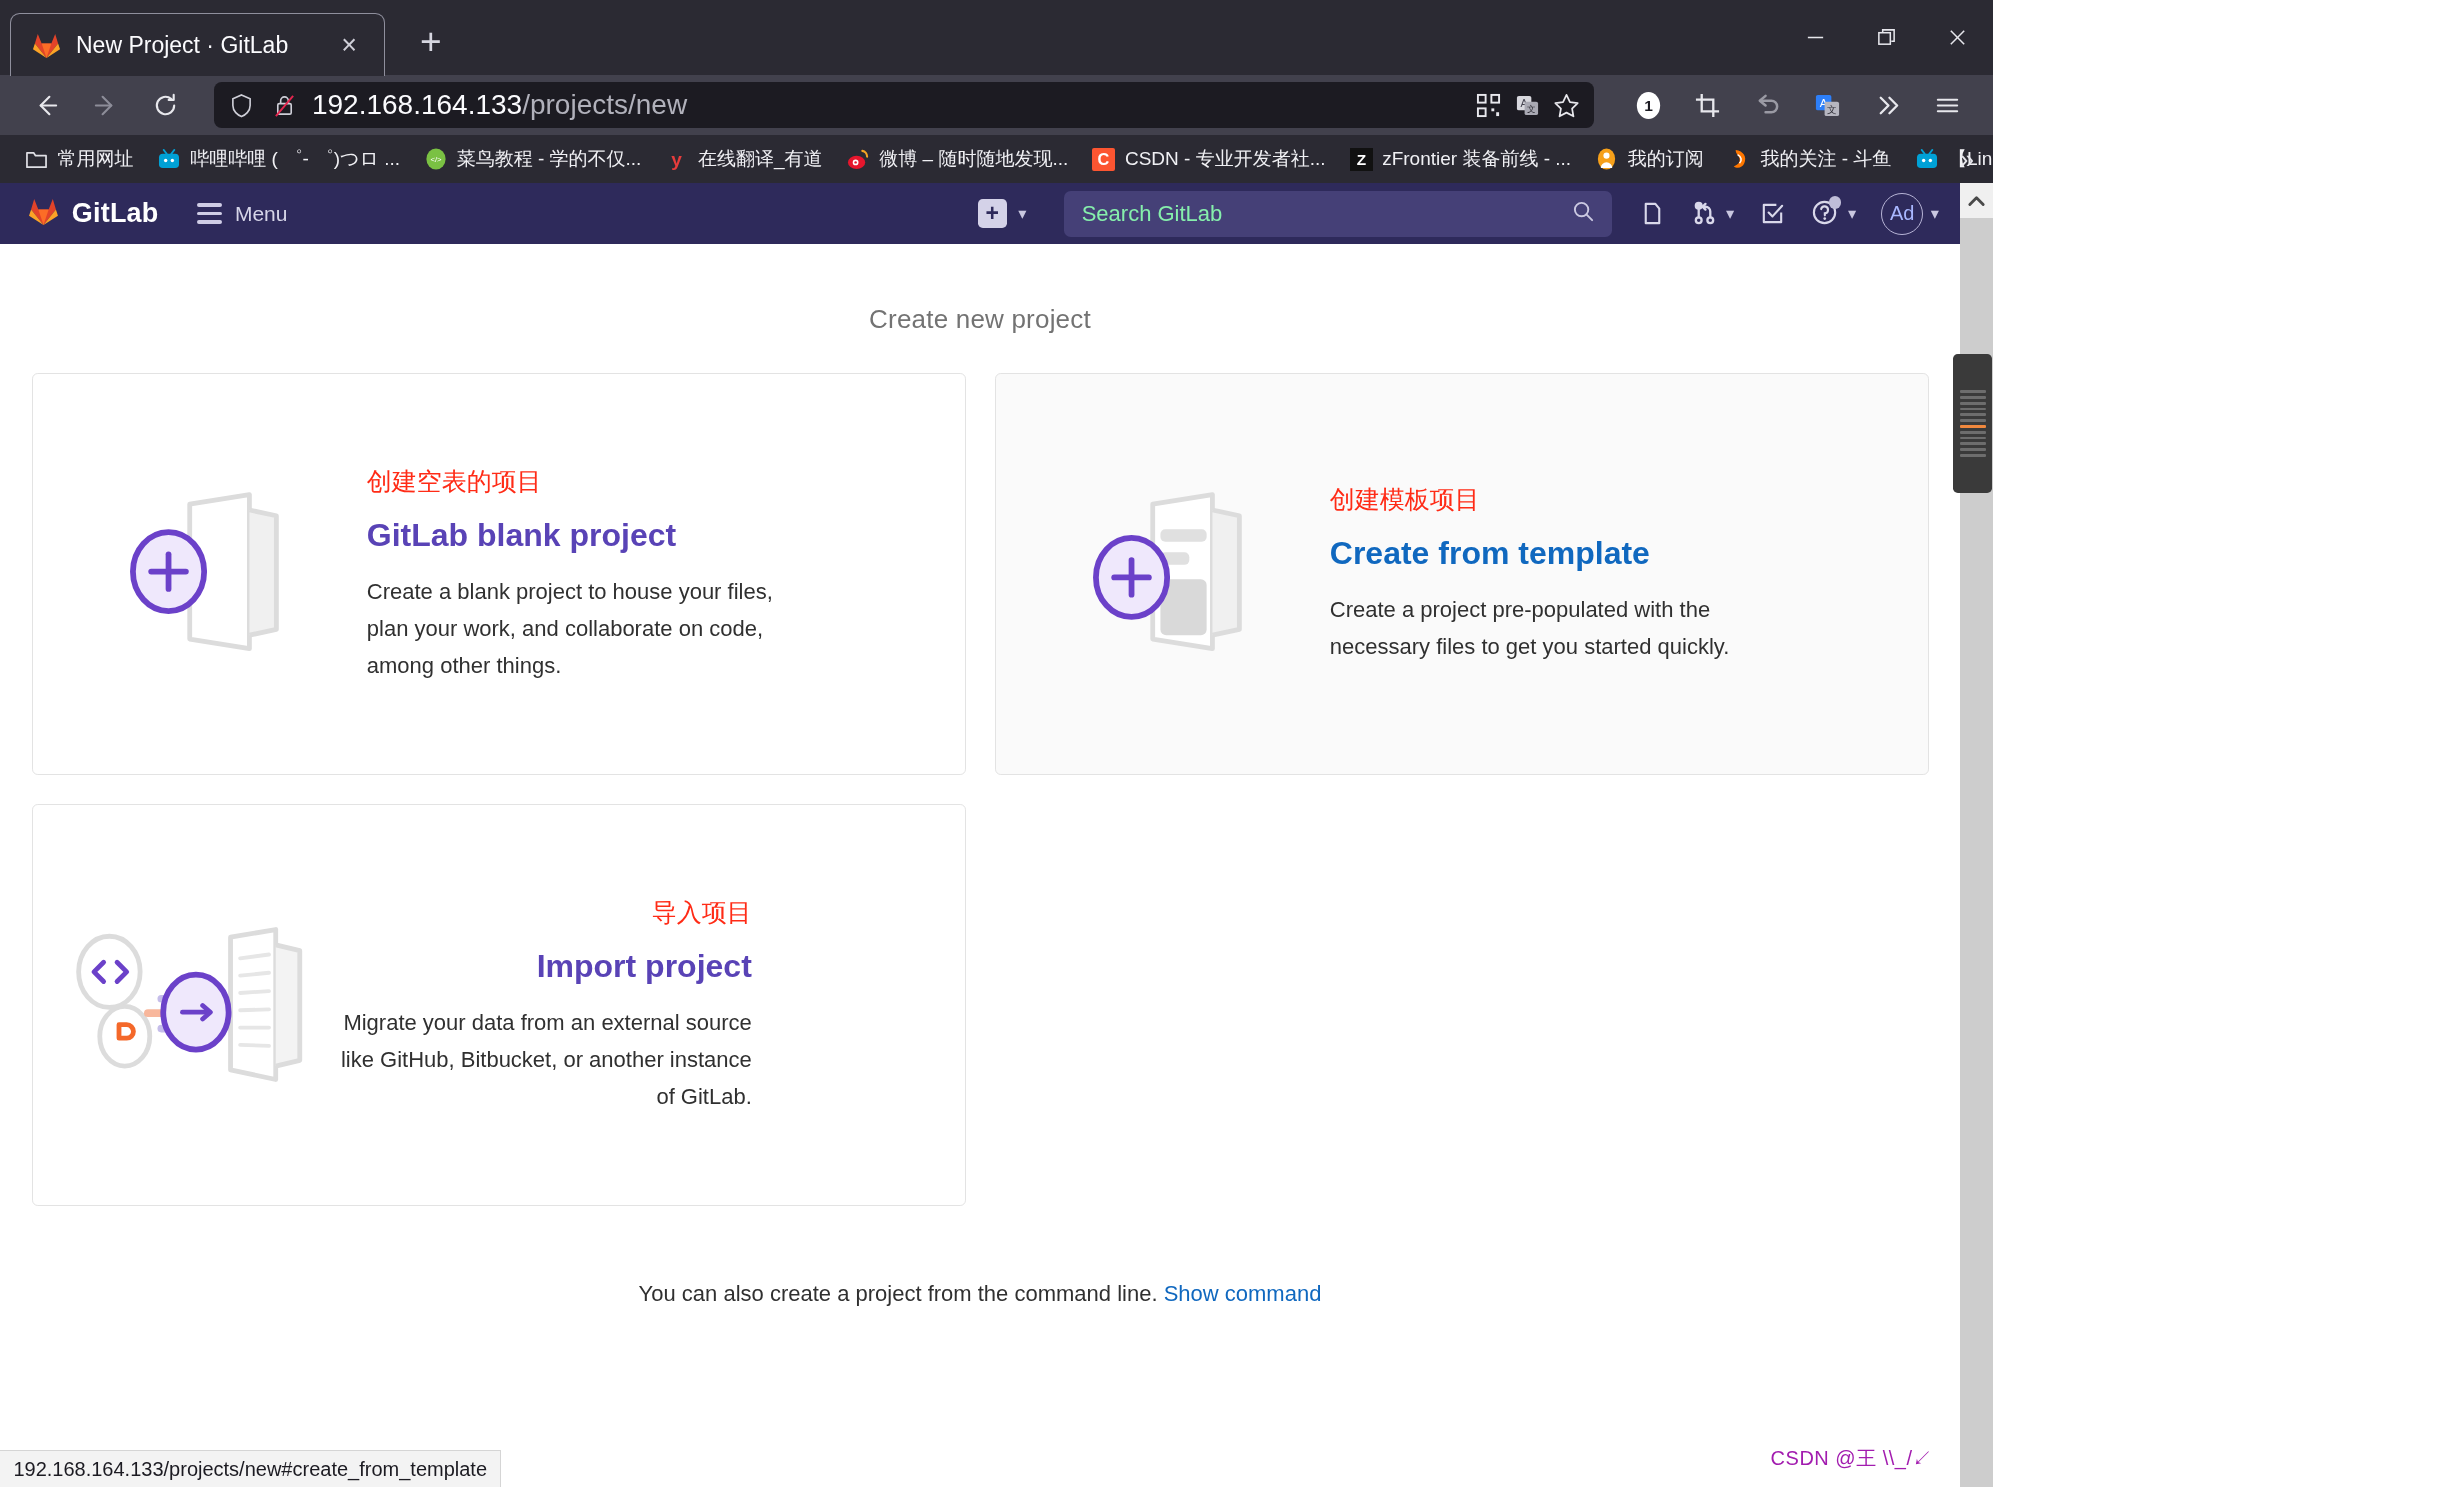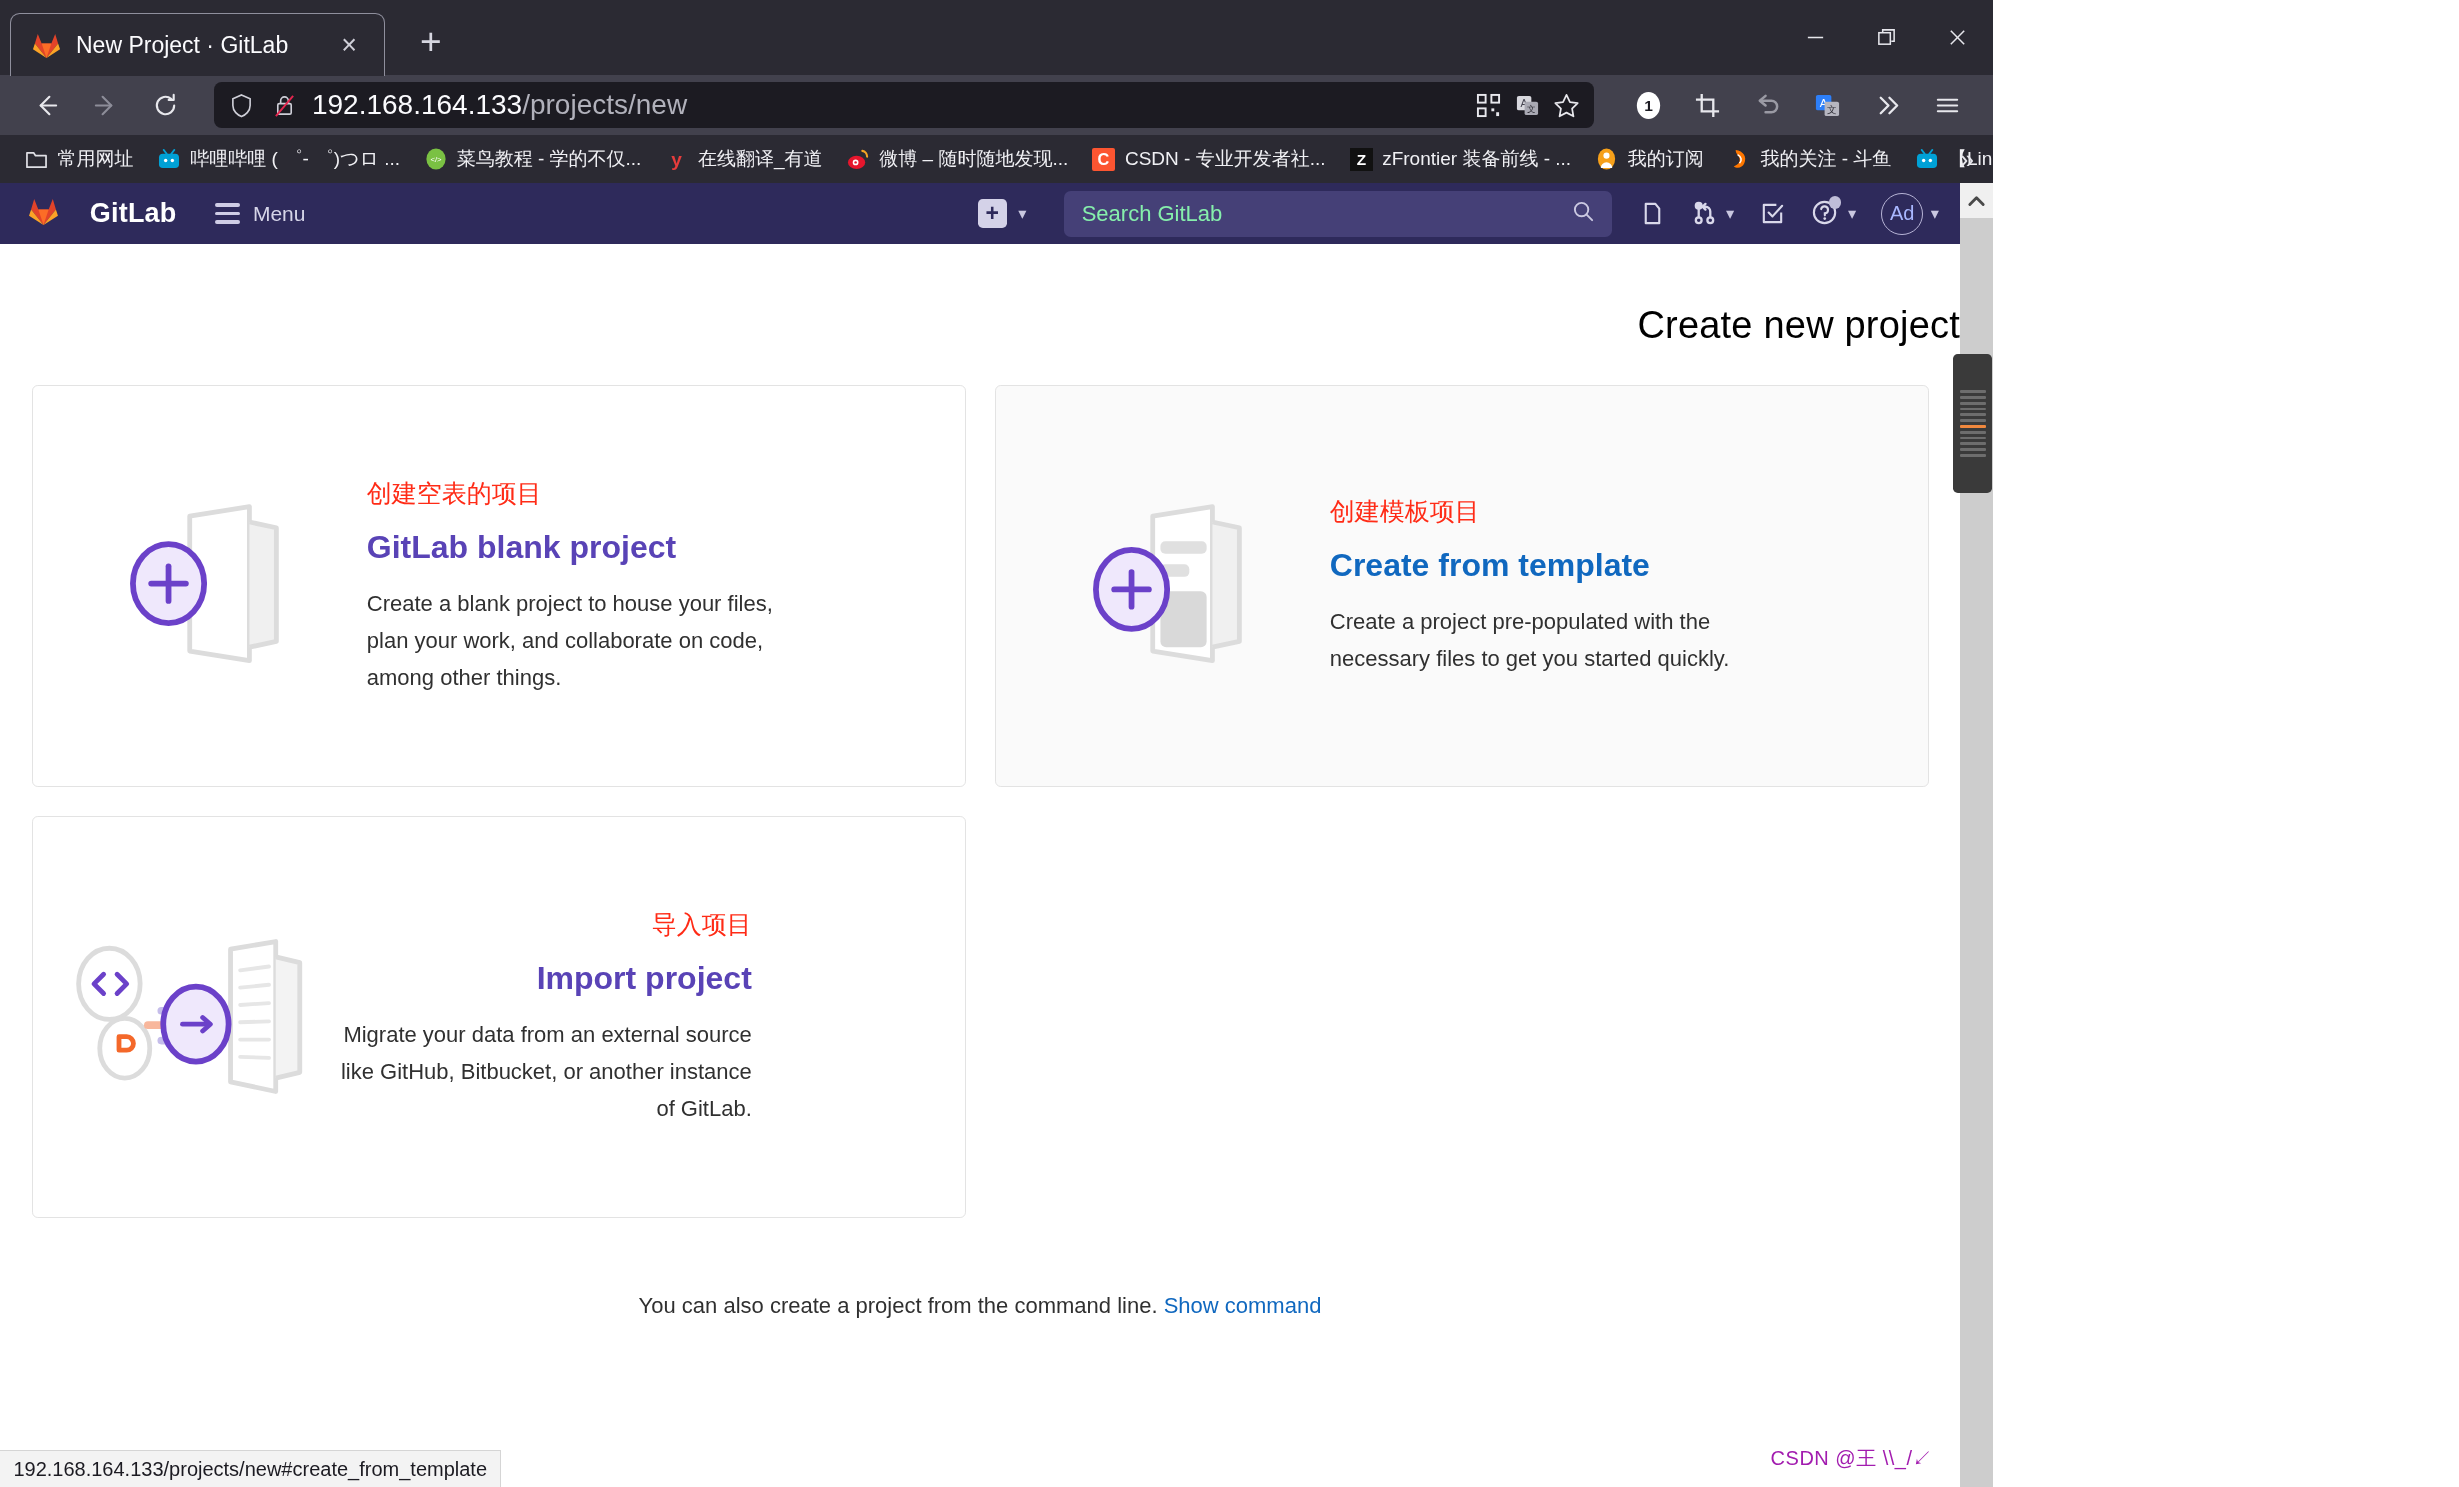--- a/index.html
+++ b/index.html
@@ -74,21 +74,21 @@
 
   
   .viewport { flex:1; display:flex; background:#fff; position:relative; overflow:hidden; }
   .page { flex:1; display:flex; flex-direction:column; min-width:0; }
 
   
   .gl-nav {
     height:61px; background:#2e2a5b; display:flex; align-items:center;
     padding:0 21px; flex:none; color:#fff;
   }
-  .gl-logo { display:flex; align-items:center; gap:30px; margin-left:5.8px; }
+  .gl-logo { display:flex; align-items:center; gap:12px; margin-left:5.8px; }
   .gl-logo-text { font-size:27px; font-weight:700; letter-spacing:0.2px; }
   .gl-menu { display:flex; align-items:center; gap:13.4px; margin-left:38px; color:#d6d5e8; font-size:21px; }
   .gl-hamb { display:flex; flex-direction:column; gap:4.8px; }
   .gl-hamb i { display:block; width:25px; height:3.8px; background:#cfcde6; border-radius:1.9px; }
   .gl-spacer { flex:1; }
   .gl-plus { display:flex; align-items:center; gap:11.5px; color:#d9d8ea; }
   .gl-plus-box {
     width:29px; height:29px; border-radius:4.8px; background:#d4d2e8; color:#2e2a5b;
     display:flex; align-items:center; justify-content:center; font-size:23px; font-weight:700; line-height:1;
   }
@@ -102,21 +102,21 @@
   .gl-caret { font-size:16.3px; color:#c9c7e0; }
   .gl-avatar {
     width:42px; height:42px; border-radius:50%; border:1.9px solid #b7b4d6;
     display:flex; align-items:center; justify-content:center;
     font-size:20px; color:#a9b7ff;
   }
 
   
   .content { flex:1; overflow:hidden; position:relative; background:#fff; }
   .page-title {
-    text-align:right; font-size:38px; color:#000000; font-weight:400;
+    text-align:center; font-size:26px; color:#737373; font-weight:400;
     margin-top:60px; letter-spacing:0.2px;
   }
   .cards {
     width:1897px; margin:38px auto 0 auto;
     display:grid; grid-template-columns:1fr 1fr; gap:29px;
   }
   .card {
     border:1px solid #e3e3e3; border-radius:5.8px; background:#fff;
     height:402px; display:flex; align-items:center; padding:0 17.3px;
   }

